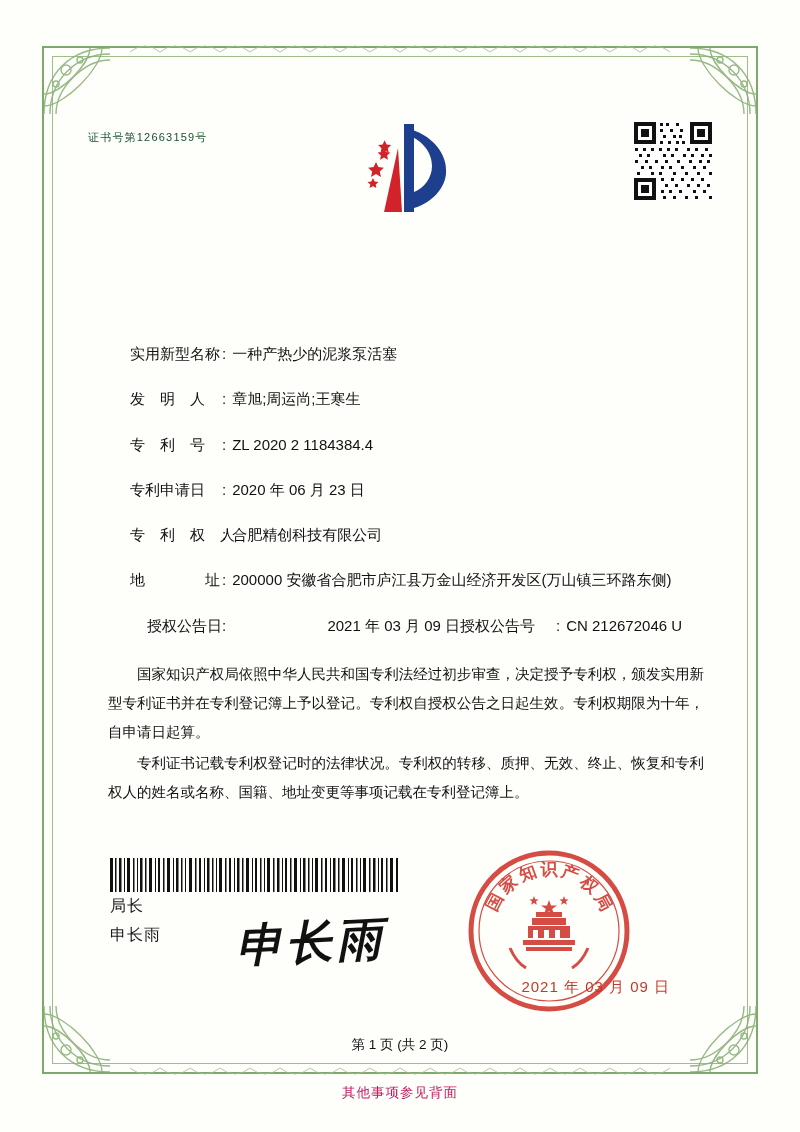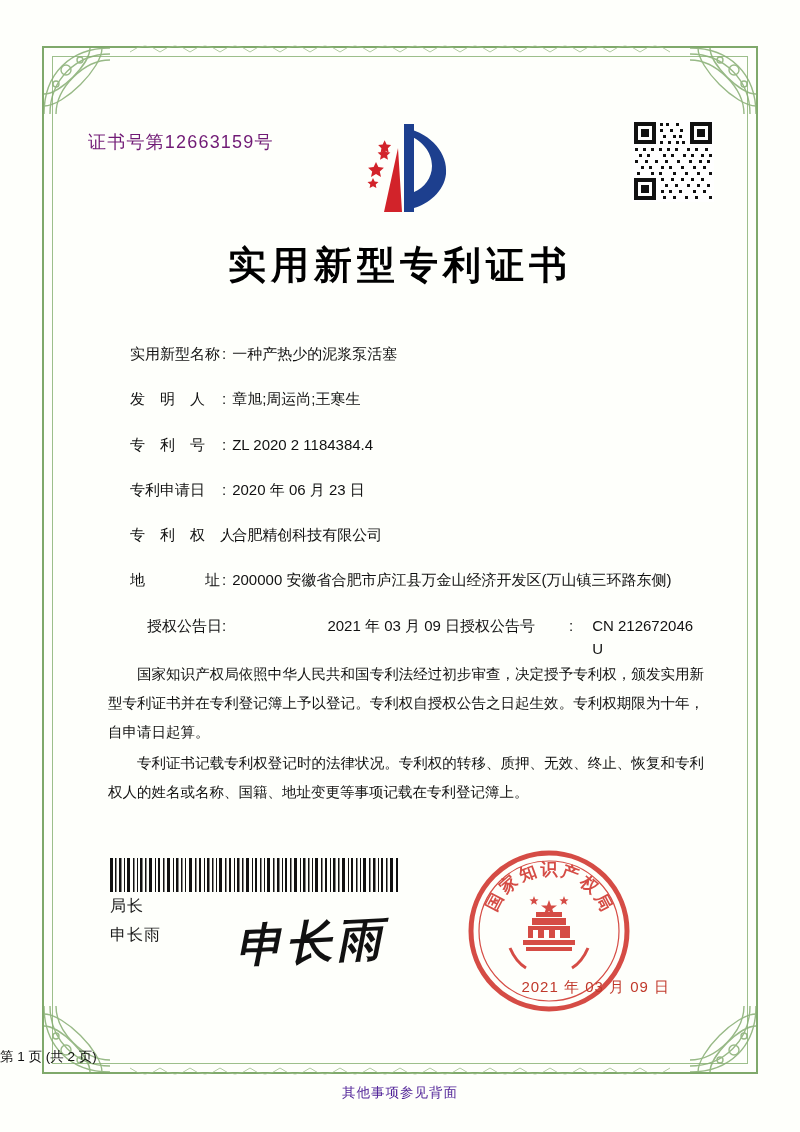--- a/index.html
+++ b/index.html
@@ -59,23 +59,23 @@
     opacity: 0.8;
   }
   .edge-top { left: 130px; right: 130px; top: 40px; }
   .edge-bottom { left: 130px; right: 130px; bottom: 52px; }
 
   
   .cert-no {
     position: absolute;
     left: 88px;
     top: 130px;
-    font-size: 18px;
+    font-size: 11px;
     letter-spacing: 1.2px;
-    color: #701a75;
+    color: #14532d;
   }
   .logo {
     position: absolute;
     left: 50%;
     transform: translateX(-50%);
     top: 118px;
     width: 120px;
     height: 100px;
   }
   .qr {
@@ -133,21 +133,20 @@
     margin-bottom: 18px;
   }
   .pair-left {
     display: flex;
     flex: 0 0 330px;
     text-align: right;
   }
   .pair-right {
     display: flex;
     flex: 1;
-    gap: 13px;
   }
   .pair-right .field-label {
     width: 96px;
     flex: 0 0 96px;
   }
 
   
   .body-text {
     position: absolute;
     left: 108px;
@@ -211,32 +210,32 @@
     color: #c0392b;
     letter-spacing: 1px;
   }
 
   
   .page-num {
     position: absolute;
     left: 0;
     right: 0;
     top: 1036px;
+    text-align: center;
     font-size: 13.5px;
     color: #111;
-    margin-top: 12px;
   }
   .footer-note {
     position: absolute;
     left: 0;
     right: 0;
     top: 1084px;
     text-align: center;
     font-size: 13.5px;
-    color: #4c1d95;
+    color: #be185d;
     letter-spacing: 1px;
   }
 </style>
 </head>
 <body>
 
 <div class="page">
 
   <div class="border-outer"></div>
   <div class="border-inner"></div>
@@ -411,21 +410,20 @@
           <rect x="71" y="70" width="3" height="3"></rect>
         <rect x="31" y="76" width="3" height="3"></rect>
           <rect x="41" y="76" width="3" height="3"></rect>
           <rect x="53" y="76" width="3" height="3"></rect>
           <rect x="63" y="76" width="3" height="3"></rect>
           <rect x="77" y="76" width="3" height="3"></rect>
       </g>
     </svg>
   </div>
 
-  <div class="title">实用新型专利证书</div>
 
   <div class="fields">
 
     <div class="field-row">
       <span class="field-label">实用新型名称</span>
       <span class="field-colon">:</span>
       <span class="field-value">一种产热少的泥浆泵活塞</span>
     </div>
 
     <div class="field-row">

